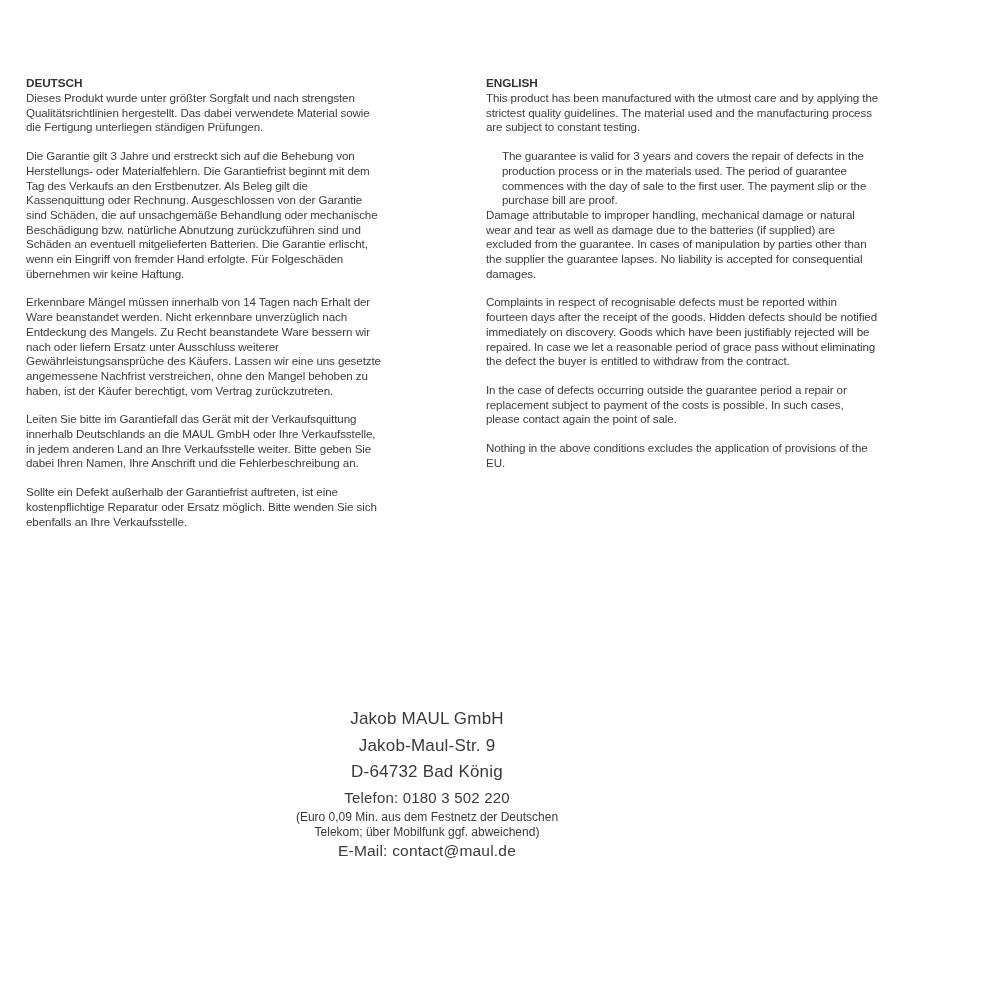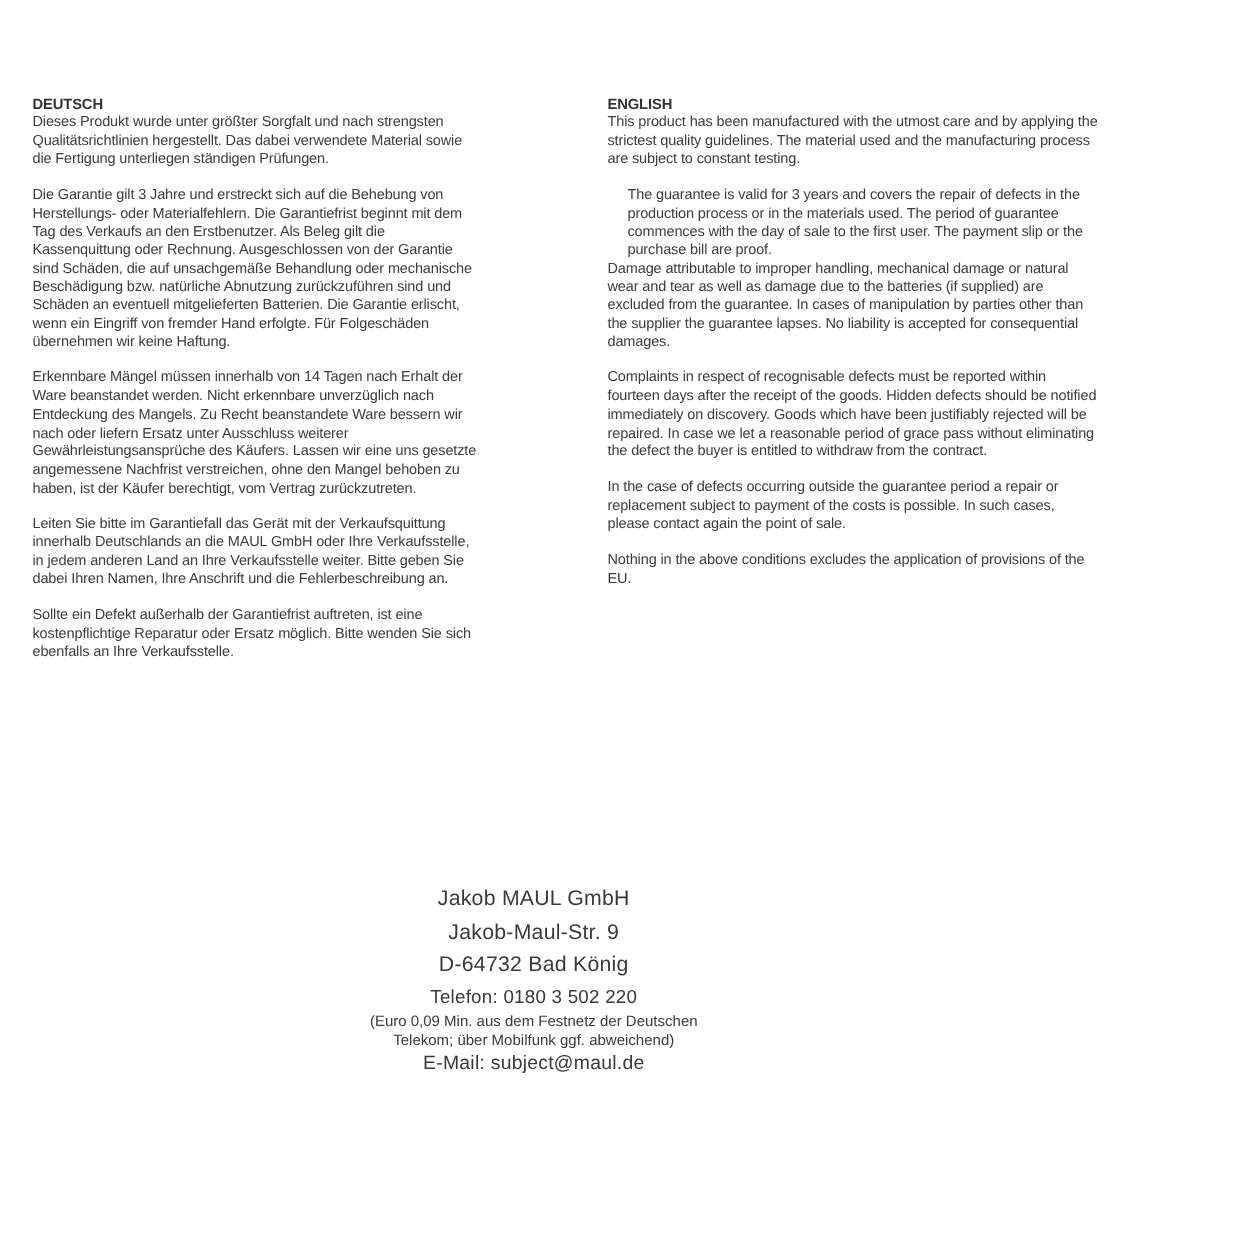--- a/index.html
+++ b/index.html
@@ -85,16 +85,16 @@
     <p>Nothing in the above conditions excludes the application of provisions of the EU.</p>
   </div>
 
   <div class="footer">
     <div class="f-lg">Jakob MAUL GmbH</div>
     <div class="f-lg">Jakob-Maul-Str. 9</div>
     <div class="f-lg">D-64732 Bad König</div>
     <div class="f-md">Telefon: 0180 3 502 220</div>
     <div class="f-sm">(Euro 0,09 Min. aus dem Festnetz der Deutschen</div>
     <div class="f-sm">Telekom; über Mobilfunk ggf. abweichend)</div>
-    <div class="f-email">E-Mail: subject@maul.de</div>
+    <div class="f-email">E-Mail: contact@maul.de</div>
   </div>
 
 </div>
 
 </body></html>

